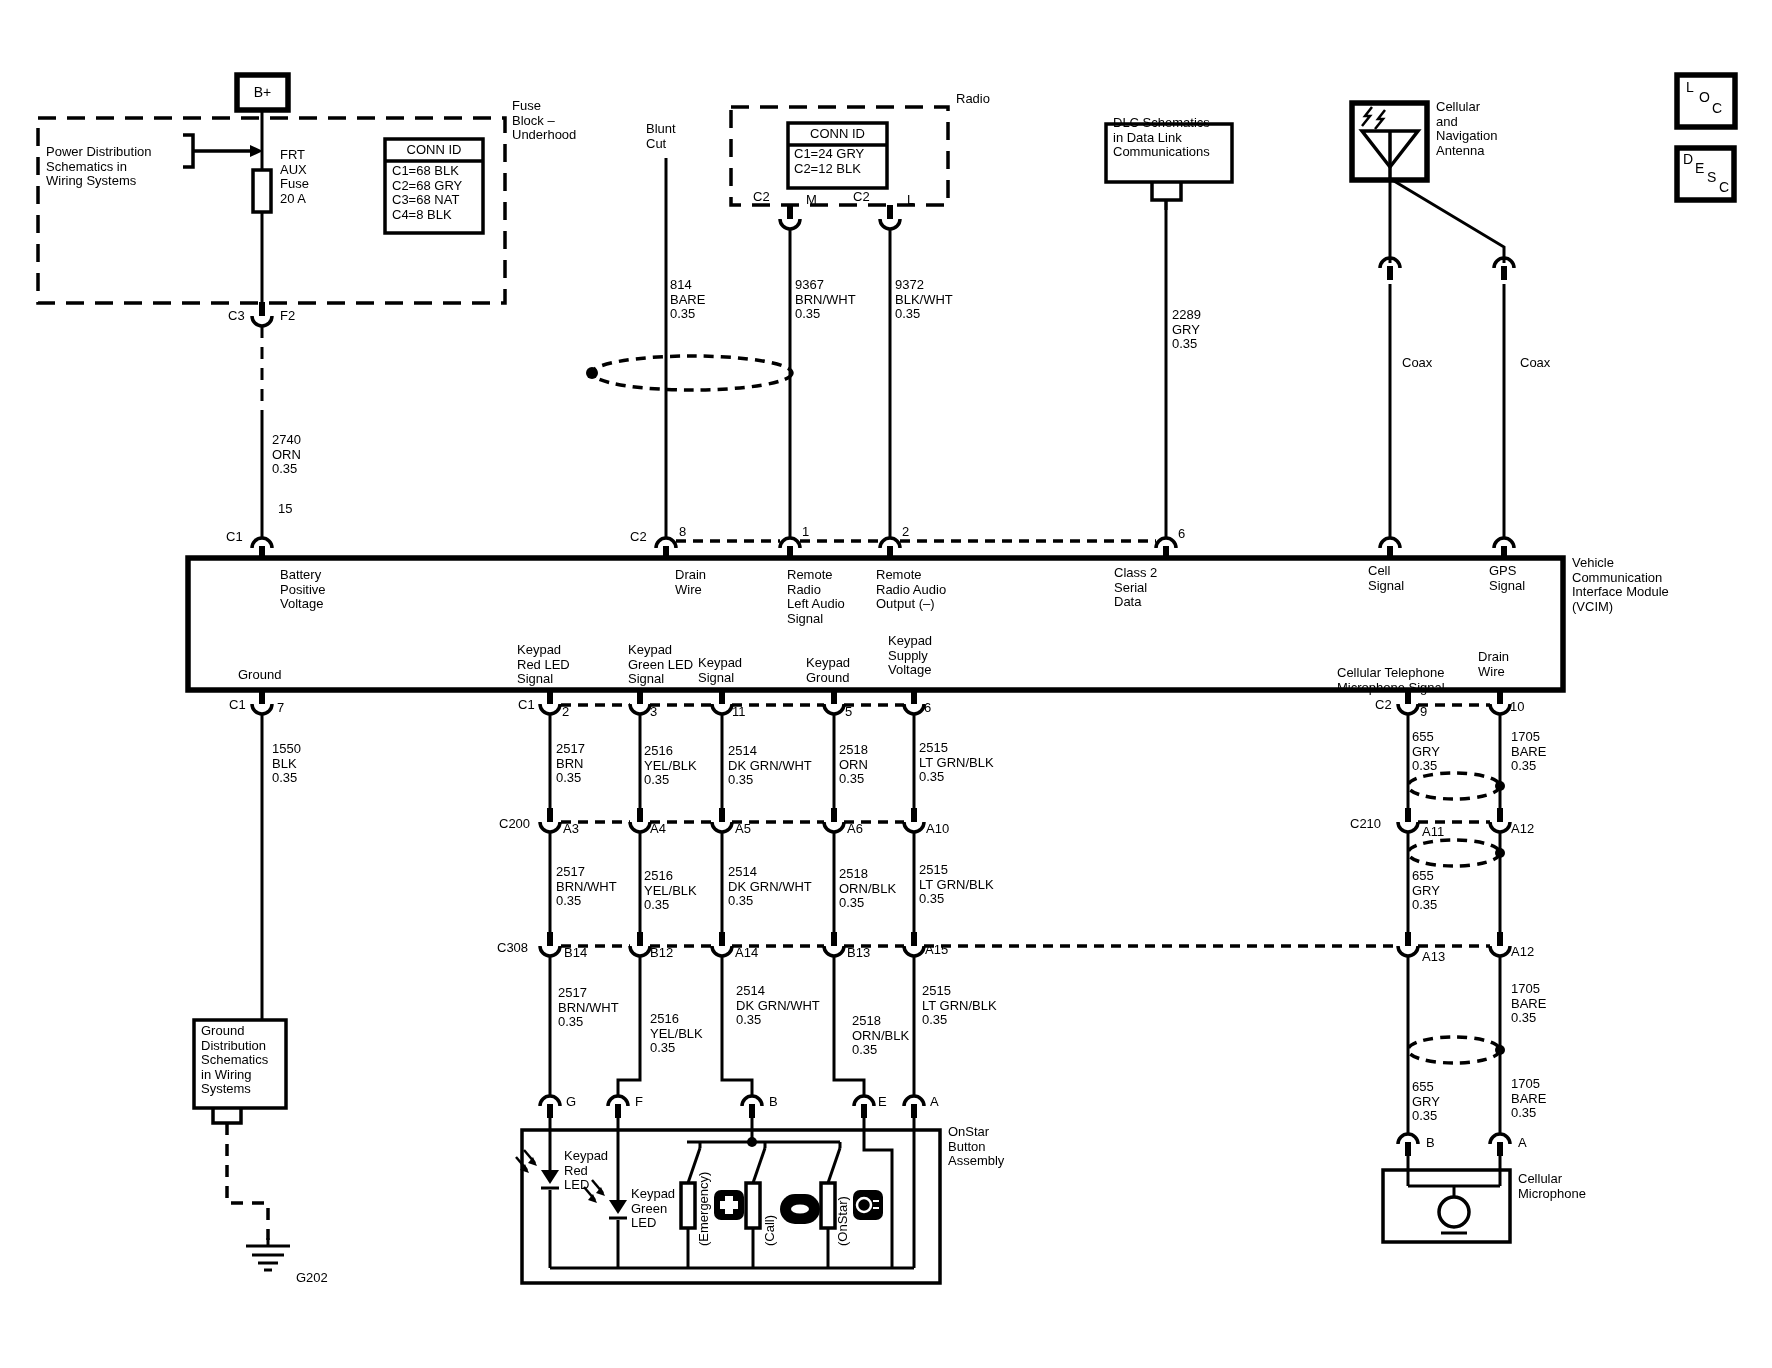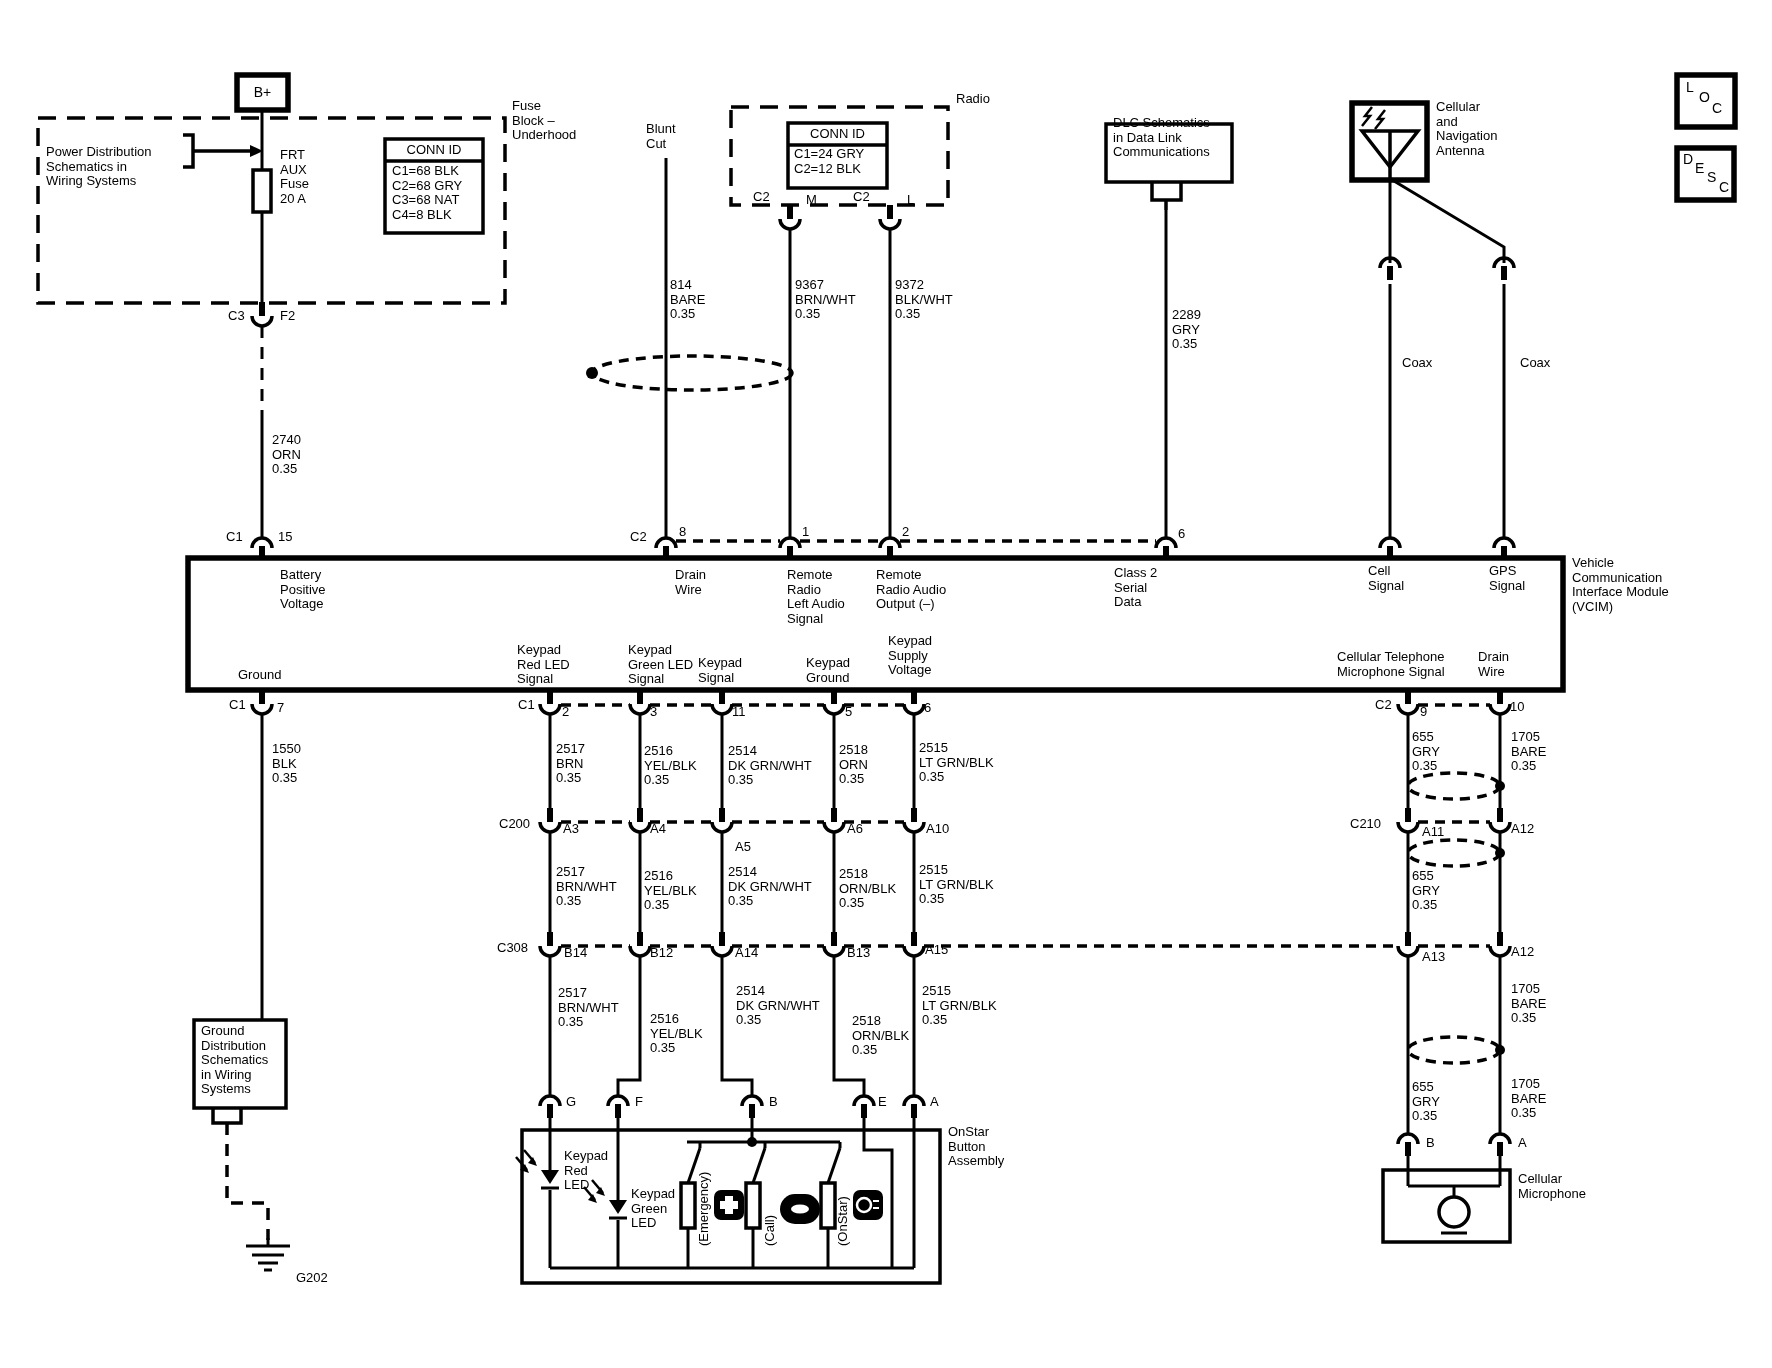--- a/index.html
+++ b/index.html
@@ -367,21 +367,21 @@
 <div class="lb lt" style="left:1683px;top:152px;">D</div>
 <div class="lb lt" style="left:1695px;top:161px;">E</div>
 <div class="lb lt" style="left:1707px;top:170px;">S</div>
 <div class="lb lt" style="left:1719px;top:180px;">C</div>
 
 <div class="lb" style="left:1572px;top:556px;">Vehicle
 Communication
 Interface Module
 (VCIM)</div>
 <div class="lb" style="left:226px;top:530px;">C1</div>
-<div class="lb" style="left:278px;top:530px;">15</div>
+<div class="lb" style="left:278px;top:502px;">15</div>
 <div class="lb" style="left:630px;top:530px;">C2</div>
 <div class="lb" style="left:679px;top:525px;">8</div>
 <div class="lb" style="left:802px;top:525px;">1</div>
 <div class="lb" style="left:902px;top:525px;">2</div>
 <div class="lb" style="left:1178px;top:527px;">6</div>
 
 <div class="lb" style="left:280px;top:568px;">Battery
 Positive
 Voltage</div>
 <div class="lb" style="left:675px;top:568px;">Drain
@@ -408,21 +408,21 @@
 <div class="lb" style="left:628px;top:643px;">Keypad
 Green LED
 Signal</div>
 <div class="lb" style="left:698px;top:656px;">Keypad
 Signal</div>
 <div class="lb" style="left:806px;top:656px;">Keypad
 Ground</div>
 <div class="lb" style="left:888px;top:634px;">Keypad
 Supply
 Voltage</div>
-<div class="lb" style="left:1337px;top:650px;">Cellular Telephone
+<div class="lb" style="left:1337px;top:666px;">Cellular Telephone
 Microphone Signal</div>
 <div class="lb" style="left:1478px;top:650px;">Drain
 Wire</div>
 
 <div class="lb" style="left:229px;top:698px;">C1</div>
 <div class="lb" style="left:277px;top:701px;">7</div>
 <div class="lb" style="left:518px;top:698px;">C1</div>
 <div class="lb" style="left:562px;top:705px;">2</div>
 <div class="lb" style="left:650px;top:705px;">3</div>
 <div class="lb" style="left:732px;top:705px;">11</div>
@@ -454,21 +454,21 @@
 <div class="lb" style="left:1412px;top:730px;">655
 GRY
 0.35</div>
 <div class="lb" style="left:1511px;top:730px;">1705
 BARE
 0.35</div>
 
 <div class="lb" style="left:499px;top:817px;">C200</div>
 <div class="lb" style="left:563px;top:822px;">A3</div>
 <div class="lb" style="left:650px;top:822px;">A4</div>
-<div class="lb" style="left:735px;top:840px;">A5</div>
+<div class="lb" style="left:735px;top:822px;">A5</div>
 <div class="lb" style="left:847px;top:822px;">A6</div>
 <div class="lb" style="left:926px;top:822px;">A10</div>
 <div class="lb" style="left:1350px;top:817px;">C210</div>
 <div class="lb" style="left:1422px;top:825px;">A11</div>
 <div class="lb" style="left:1511px;top:822px;">A12</div>
 
 <div class="lb" style="left:556px;top:865px;">2517
 BRN/WHT
 0.35</div>
 <div class="lb" style="left:644px;top:869px;">2516

